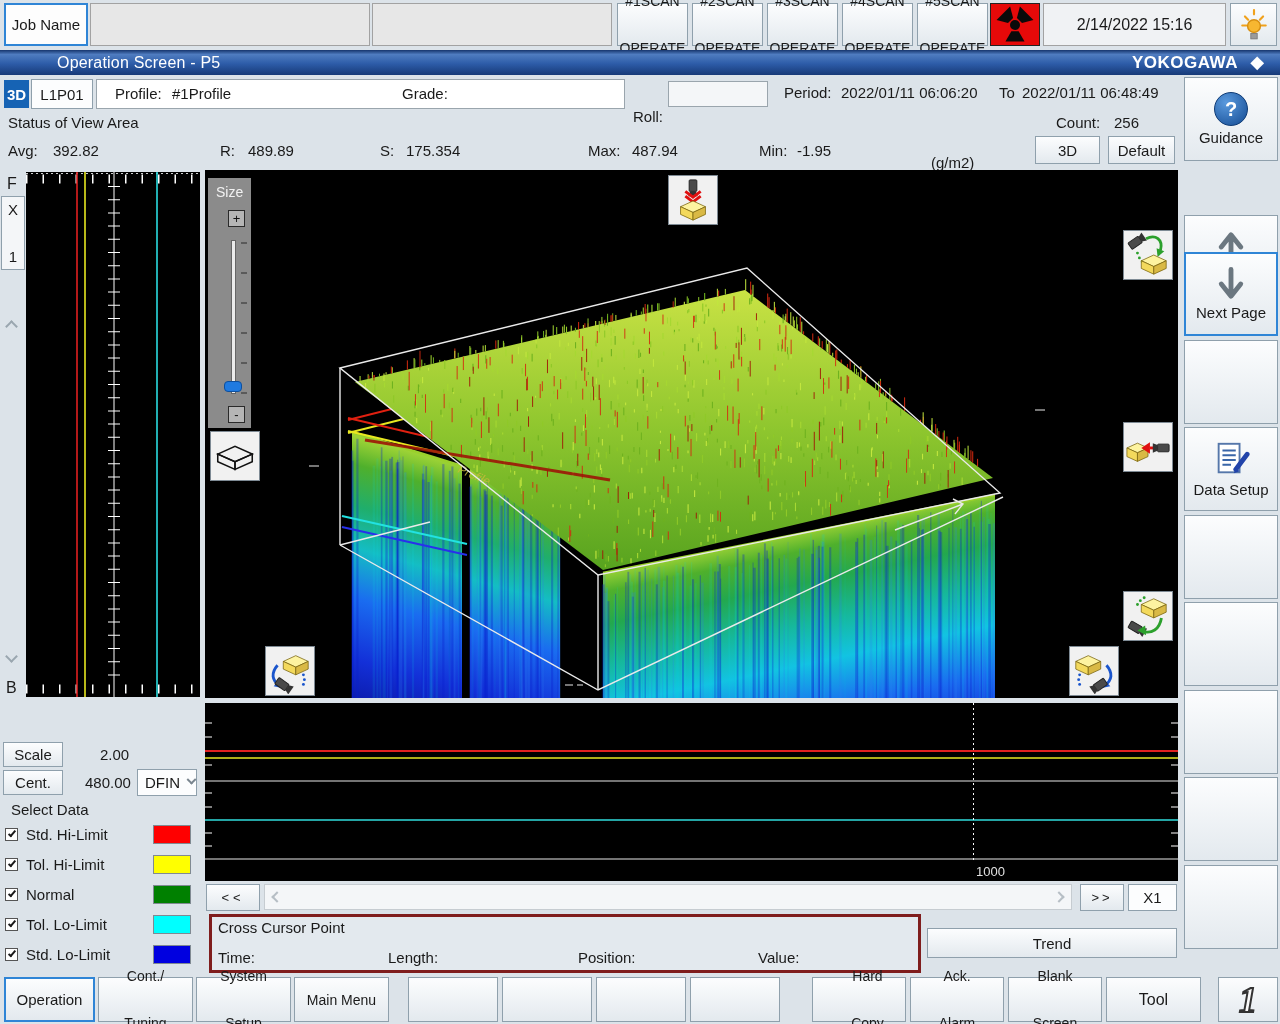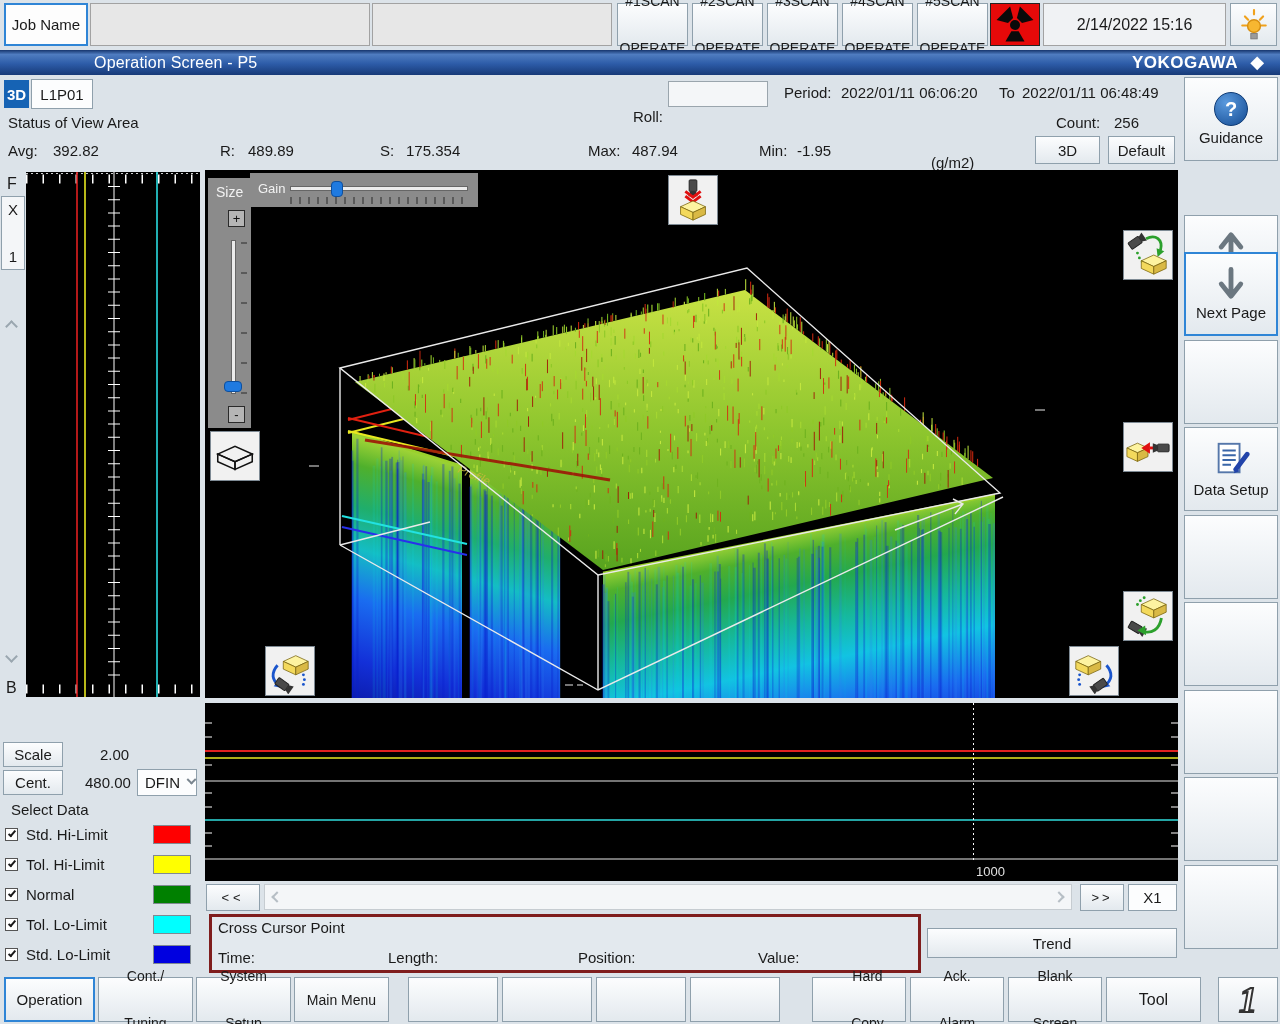--- a/index.html
+++ b/index.html
@@ -7,21 +7,21 @@
   body{position:relative;background:#dce3e9;font-family:"Liberation Sans",sans-serif;color:#1a1a1a;overflow:hidden;font-size:15px;}
   .abs{position:absolute;}
   .btn{position:absolute;background:linear-gradient(180deg,#fcfdfe,#e3e9ee);border:1px solid #8fa0ac;display:flex;align-items:center;justify-content:center;text-align:center;cursor:default;}
   .btn.sel{border:2px solid #2f85d6;}
   .panel{position:absolute;background:#e7e7e7;border:1px solid #a2a2a2;}
   .lbl{position:absolute;white-space:nowrap;}
   .two-line{flex-direction:column;line-height:1.3;font-size:14px;gap:28px;}
   
   .title-bar{position:absolute;left:0;top:50px;width:1280px;height:25px;
     background:linear-gradient(180deg,#16356d 0%,#4f7cc0 18%,#2d5ca8 55%,#173a78 100%);
-    color:#fff;display:flex;align-items:center;padding-left:37px;}
+    color:#fff;display:flex;align-items:center;}
   .title-bar .ttl{margin-left:57px;font-size:16px;letter-spacing:.2px;}
   .brand{position:absolute;right:42px;font-size:17px;font-weight:bold;letter-spacing:.5px;}
   .brand-mark{position:absolute;right:16px;font-size:18px;top:1px;}
   
   .side-btn{left:1184px;width:94px;height:84px;flex-direction:column;gap:3px;font-size:15px;}
   
   .icon-btn{position:absolute;width:50px;height:50px;background:#f1f1f1;border:1px solid #7e8a94;display:flex;align-items:center;justify-content:center;}
   .slider-panel{position:absolute;background:#8b8b8b;}
   .mini-btn{position:absolute;width:17px;height:17px;background:#b5b5b5;border:1px solid #2a2a2a;color:#111;display:flex;align-items:center;justify-content:center;font-size:13px;line-height:1;}
   .q-circle{width:34px;height:34px;border-radius:50%;background:radial-gradient(circle at 35% 30%,#5a9ade,#134a92);color:#fff;font-weight:bold;font-size:20px;display:flex;align-items:center;justify-content:center;border:1px solid #0d3a75;}
@@ -94,20 +94,25 @@
   <span class="brand-mark">◆</span>
 </div>
 
 <div class="abs" style="left:0;top:76px;width:1280px;height:36px;">
   <div class="abs" style="left:4px;top:4px;width:25px;height:28px;background:#1663b4;color:#fff;font-weight:bold;display:flex;align-items:center;justify-content:center;font-size:15px;">
       <span>3D</span>
     </div>
   <div class="btn" style="left:31px;top:3px;width:62px;height:30px;background:#fcfdfe;">
       <span>L1P01</span>
     </div>
+  <div class="field" style="left:96px;top:3px;width:529px;height:30px;">
+    <span class="lbl" style="left:18px;top:5px;">Profile:</span>
+    <span class="lbl" style="left:75px;top:5px;">#1Profile</span>
+    <span class="lbl" style="left:305px;top:5px;">Grade:</span>
+  </div>
   <span class="lbl" style="left:633px;top:1px;margin-top:31px;">Roll:</span>
   <input class="field" style="left: 668px; top: 5px; width: 100px; height: 26px; background: rgb(244, 246, 248); border: 1px solid rgb(154, 165, 173);">
   <span class="lbl" style="left:784px;top:8px;">Period:</span>
   <span class="lbl" style="left:841px;top:8px;">2022/01/11 06:06:20</span>
   <span class="lbl" style="left:999px;top:8px;">To</span>
   <span class="lbl" style="left:1022px;top:8px;">2022/01/11 06:48:49</span>
 </div>
 
 <div class="abs" style="left:0;top:112px;width:1180px;height:56px;">
   <span class="lbl" style="left:8px;top:2px;">Status of View Area</span>
@@ -1420,26 +1425,20 @@
         <span>+</span>
       </div>
     <div style="position:absolute;left:23px;top:62px;width:5px;height:154px;background:#ececec;border:1px solid #666;"></div>
     <div style="position:absolute;left:33px;top:64px;width:6px;height:152px;background:repeating-linear-gradient(180deg,#5a5a5a 0 2px,transparent 2px 30px);"></div>
     <div style="position:absolute;left:16px;top:203px;width:18px;height:11px;background:#1f7ae0;border-radius:4px;border:1px solid #0d4f9e;"></div>
     <div class="mini-btn" style="left:20px;top:228px;">
         <span>-</span>
       </div>
   </div>
 
-  <div class="slider-panel" style="left:45px;top:3px;width:228px;height:34px;">
-    <span class="lbl" style="left:8px;top:8px;color:#f2f2f2;font-size:13px;">Gain</span>
-    <div style="position:absolute;left:40px;top:13px;width:178px;height:5px;background:#ececec;border:1px solid #666;"></div>
-    <div style="position:absolute;left:40px;top:24px;width:178px;height:7px;background:repeating-linear-gradient(90deg,#5a5a5a 0 2px,transparent 2px 9px);"></div>
-    <div style="position:absolute;left:81px;top:8px;width:12px;height:16px;background:#1f7ae0;border-radius:4px;border:1px solid #0d4f9e;"></div>
-  </div>
 
   <div class="icon-btn" style="left:463px;top:5px;">
     <svg width="46" height="46" viewBox="0 0 48 48">
       <g transform="translate(24 9) rotate(90)">
           <rect x="-6" y="-4" width="12" height="8" rx="1" fill="#4a4a4a" stroke="#222"></rect>
           <polygon points="6,-3 11,-5 11,5 6,3" fill="#333"></polygon>
         </g>
       <path d="M16 15 L24 21 L32 15 M16 20 L24 26 L32 20" stroke="#e01010" stroke-width="3" fill="none"></path>
       <g stroke="#7a650f" stroke-width="0.8">
           <polygon points="11,31 24,25 37,31 24,37" fill="#fdf3a0"></polygon>

